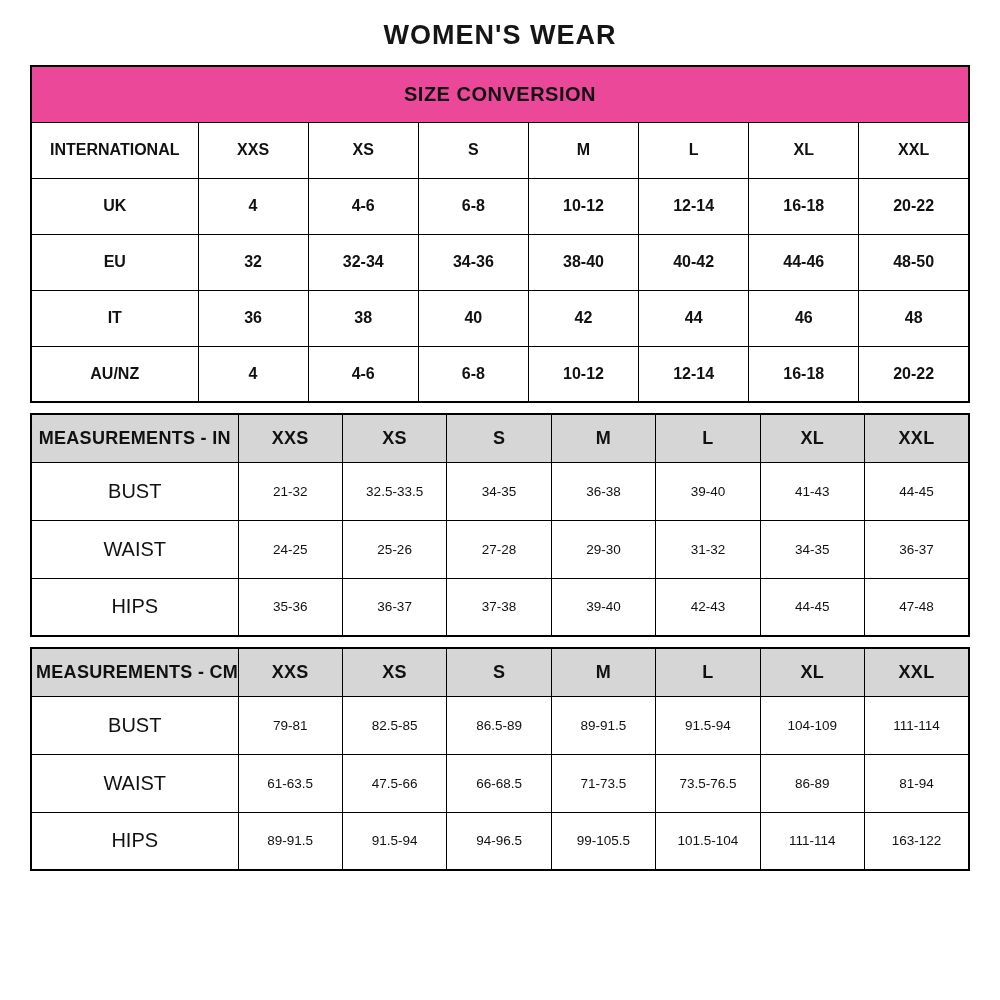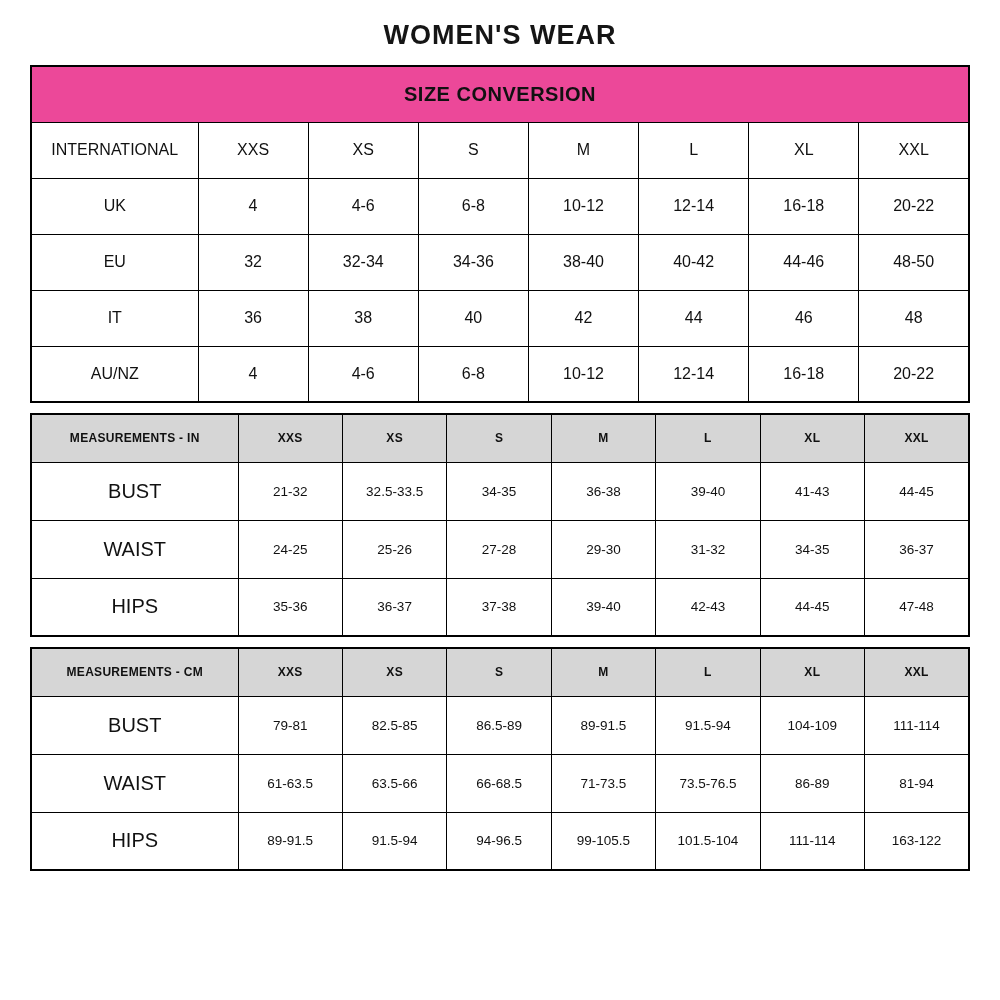--- a/index.html
+++ b/index.html
@@ -39,27 +39,27 @@
     white-space: nowrap;
   }
   
   .conv-title-cell {
     height: 56px;
     background: #ec4899;
     font-size: 20px;
     font-weight: bold;
     letter-spacing: 0.5px;
   }
-  table.conv tbody td { height: 56px; font-size: 16px; font-weight: normal; }
+  table.conv tbody td { height: 56px; font-size: 16px; font-weight: bold; }
   
   table.meas { margin-top: 10px; }
   table.meas thead td {
     height: 48px;
     background: #d6d6d6;
-    font-size: 12px;
+    font-size: 18px;
     font-weight: bold;
     letter-spacing: 0.3px;
   }
   table.meas tbody td { height: 58px; font-size: 13.5px; }
   table.meas tbody td.label-cell { font-size: 20px; }
 </style>
 </head>
 <body>
 
 <div class="page">
@@ -223,21 +223,21 @@
           <td>82.5-85</td>
           <td>86.5-89</td>
           <td>89-91.5</td>
           <td>91.5-94</td>
           <td>104-109</td>
           <td>111-114</td>
         </tr>
         <tr>
           <td class="label-cell">WAIST</td>
           <td>61-63.5</td>
-          <td>63.5-66</td>
+          <td>47.5-66</td>
           <td>66-68.5</td>
           <td>71-73.5</td>
           <td>73.5-76.5</td>
           <td>86-89</td>
           <td>81-94</td>
         </tr>
         <tr>
           <td class="label-cell">HIPS</td>
           <td>89-91.5</td>
           <td>91.5-94</td>

